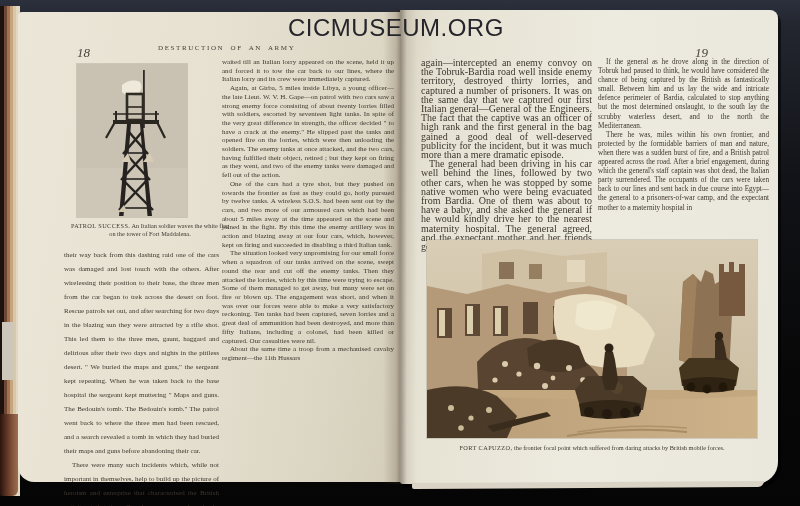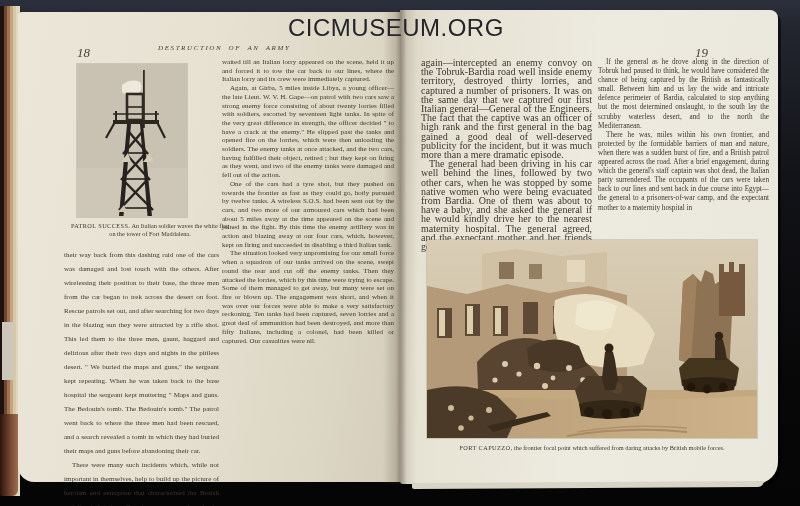--- a/index.html
+++ b/index.html
@@ -41,21 +41,21 @@
   .watermark {
     position:absolute; left:288px; top:14px;
     font-family:"Liberation Sans","DejaVu Sans",sans-serif;
     font-size:24px; color:#24242a; letter-spacing:0.5px; white-space:nowrap;
   }
 
   .pagenum { position:absolute; top:45px; font-size:13px; color:#4a443b; font-style:italic; }
   .pn-left { left:77px; }
   .pn-right { left:695px; }
   .pagehead {
-    position:absolute; top:44px; font-size:7px; font-style:italic; color:#46403a;
+    position:absolute; top:44px; font-size:7px; color:#46403a;
     letter-spacing:1.6px; word-spacing:3px; white-space:nowrap;
   }
   .ph-left { left:158px; }
   .ph-right { left:444px; }
 
   .photo { position:absolute; }
   .photo svg { display:block; width:100%; height:100%; }
   .photo-tower { left:77px; top:64px; width:110px; height:153px; box-shadow:0 0 0 1px rgba(120,110,90,0.25); }
   .photo-fort  { left:427px; top:240px; width:330px; height:198px; box-shadow:0 0 0 1px rgba(120,110,90,0.25); }
 
@@ -142,20 +142,21 @@
   <div class="col lcol1">
     <p>their way back from this dashing raid one of the cars was damaged and lost touch with the others.  After wirelessing their position to their base, the three men from the car began to trek across the desert on foot.  Rescue patrols set out, and after searching for two days in the blazing sun they were attracted by a rifle shot. This led them to the three men, gaunt, haggard and delirious after their two days and nights in the pitiless desert.  " We buried the maps and guns," the sergeant kept repeating.  When he was taken back to the base hospital the sergeant kept muttering " Maps and guns. The Bedouin's tomb.  The Bedouin's tomb." The patrol went back to where the three men had been rescued, and a search revealed a tomb in which they had buried their maps and guns before abandoning their car.</p>
     <p class="indent">There were many such incidents which, while not important in themselves, help to build up the picture of heroism and enterprise that characterised the British activity at that time.  One day an armoured car broke down well inside Italian territory.  The driver</p>
   </div>
 
   <div class="col lcol2">
     <p>waited till an Italian lorry appeared on the scene, held it up and forced it to tow the car back to our lines, where the Italian lorry and its crew were immediately captured.</p>
     <p class="indent">Again, at Girba, 5 miles inside Libya, a young officer—the late Lieut. W. V. H. Gape—on patrol with two cars saw a strong enemy force consisting of about twenty lorries filled with soldiers, escorted by seventeen light tanks.  In spite of the very great difference in strength, the officer decided " to have a crack at the enemy."  He slipped past the tanks and opened fire on the lorries, which were then unloading the soldiers.  The enemy tanks at once attacked, and the two cars, having fulfilled their object, retired ; but they kept on firing as they went, and two of the enemy tanks were damaged and fell out of the action.</p>
     <p class="indent">One of the cars had a tyre shot, but they pushed on towards the frontier as fast as they could go, hotly pursued by twelve tanks.  A wireless S.O.S. had been sent out by the cars, and two more of our armoured cars which had been about 5 miles away at the time appeared on the scene and joined in the fight. By this time the enemy artillery was in action and blazing away at our four cars, which, however, kept on firing and succeeded in disabling a third Italian tank.</p>
     <p class="indent">The situation looked very unpromising for our small force when a squadron of our tanks arrived on the scene, swept round the rear and cut off the enemy tanks.  Then they attacked the lorries, which by this time were trying to escape.  Some of them managed to get away, but many were set on fire or blown up.  The engagement was short, and when it was over our forces were able to make a very satisfactory reckoning.  Ten tanks had been captured, seven lorries and a great deal of ammunition had been destroyed, and more than fifty Italians, including a colonel, had been killed or captured.  Our casualties were nil.</p>
+    <p class="indent">About the same time a troop from a mechanised cavalry regiment—the 11th Hussars</p>
   </div>
 
   <div class="col rcol1">
     <p>again—intercepted an enemy convoy on the Tobruk-Bardia road well inside enemy territory, destroyed thirty lorries, and captured a number of prisoners.  It was on the same day that we captured our first Italian general—General of the Engineers.  The fact that the captive was an officer of high rank and the first general in the bag gained a good deal of well-deserved publicity for the incident, but it was much more than a mere dramatic episode.</p>
     <p class="indent">The general had been driving in his car well behind the lines, followed by two other cars, when he was stopped by some native women who were being evacuated from Bardia.  One of them was about to have a baby, and she asked the general if he would kindly drive her to the nearest maternity hospital.  The general agreed, and the expectant mother and her friends got into the cars.</p>
   </div>
 
   <div class="col rcol2">
     <p class="indent">If the general as he drove along in the direction of Tobruk had paused to think, he would have considered the chance of being captured by the British as fantastically small. Between him and us lay the wide and intricate defence perimeter of Bardia, calculated to stop anything but the most determined onslaught, to the south lay the scrubby waterless desert, and to the north the Mediterranean.</p>
     <p class="indent">There he was, miles within his own frontier, and protected by the formidable barriers of man and nature, when there was a sudden burst of fire, and a British patrol appeared across the road.  After a brief engagement, during which the general's staff captain was shot dead, the Italian party surrendered.  The occupants of the cars were taken back to our lines and sent back in due course into Egypt—the general to a prisoners-of-war camp, and the expectant mother to a maternity hospital in</p>

